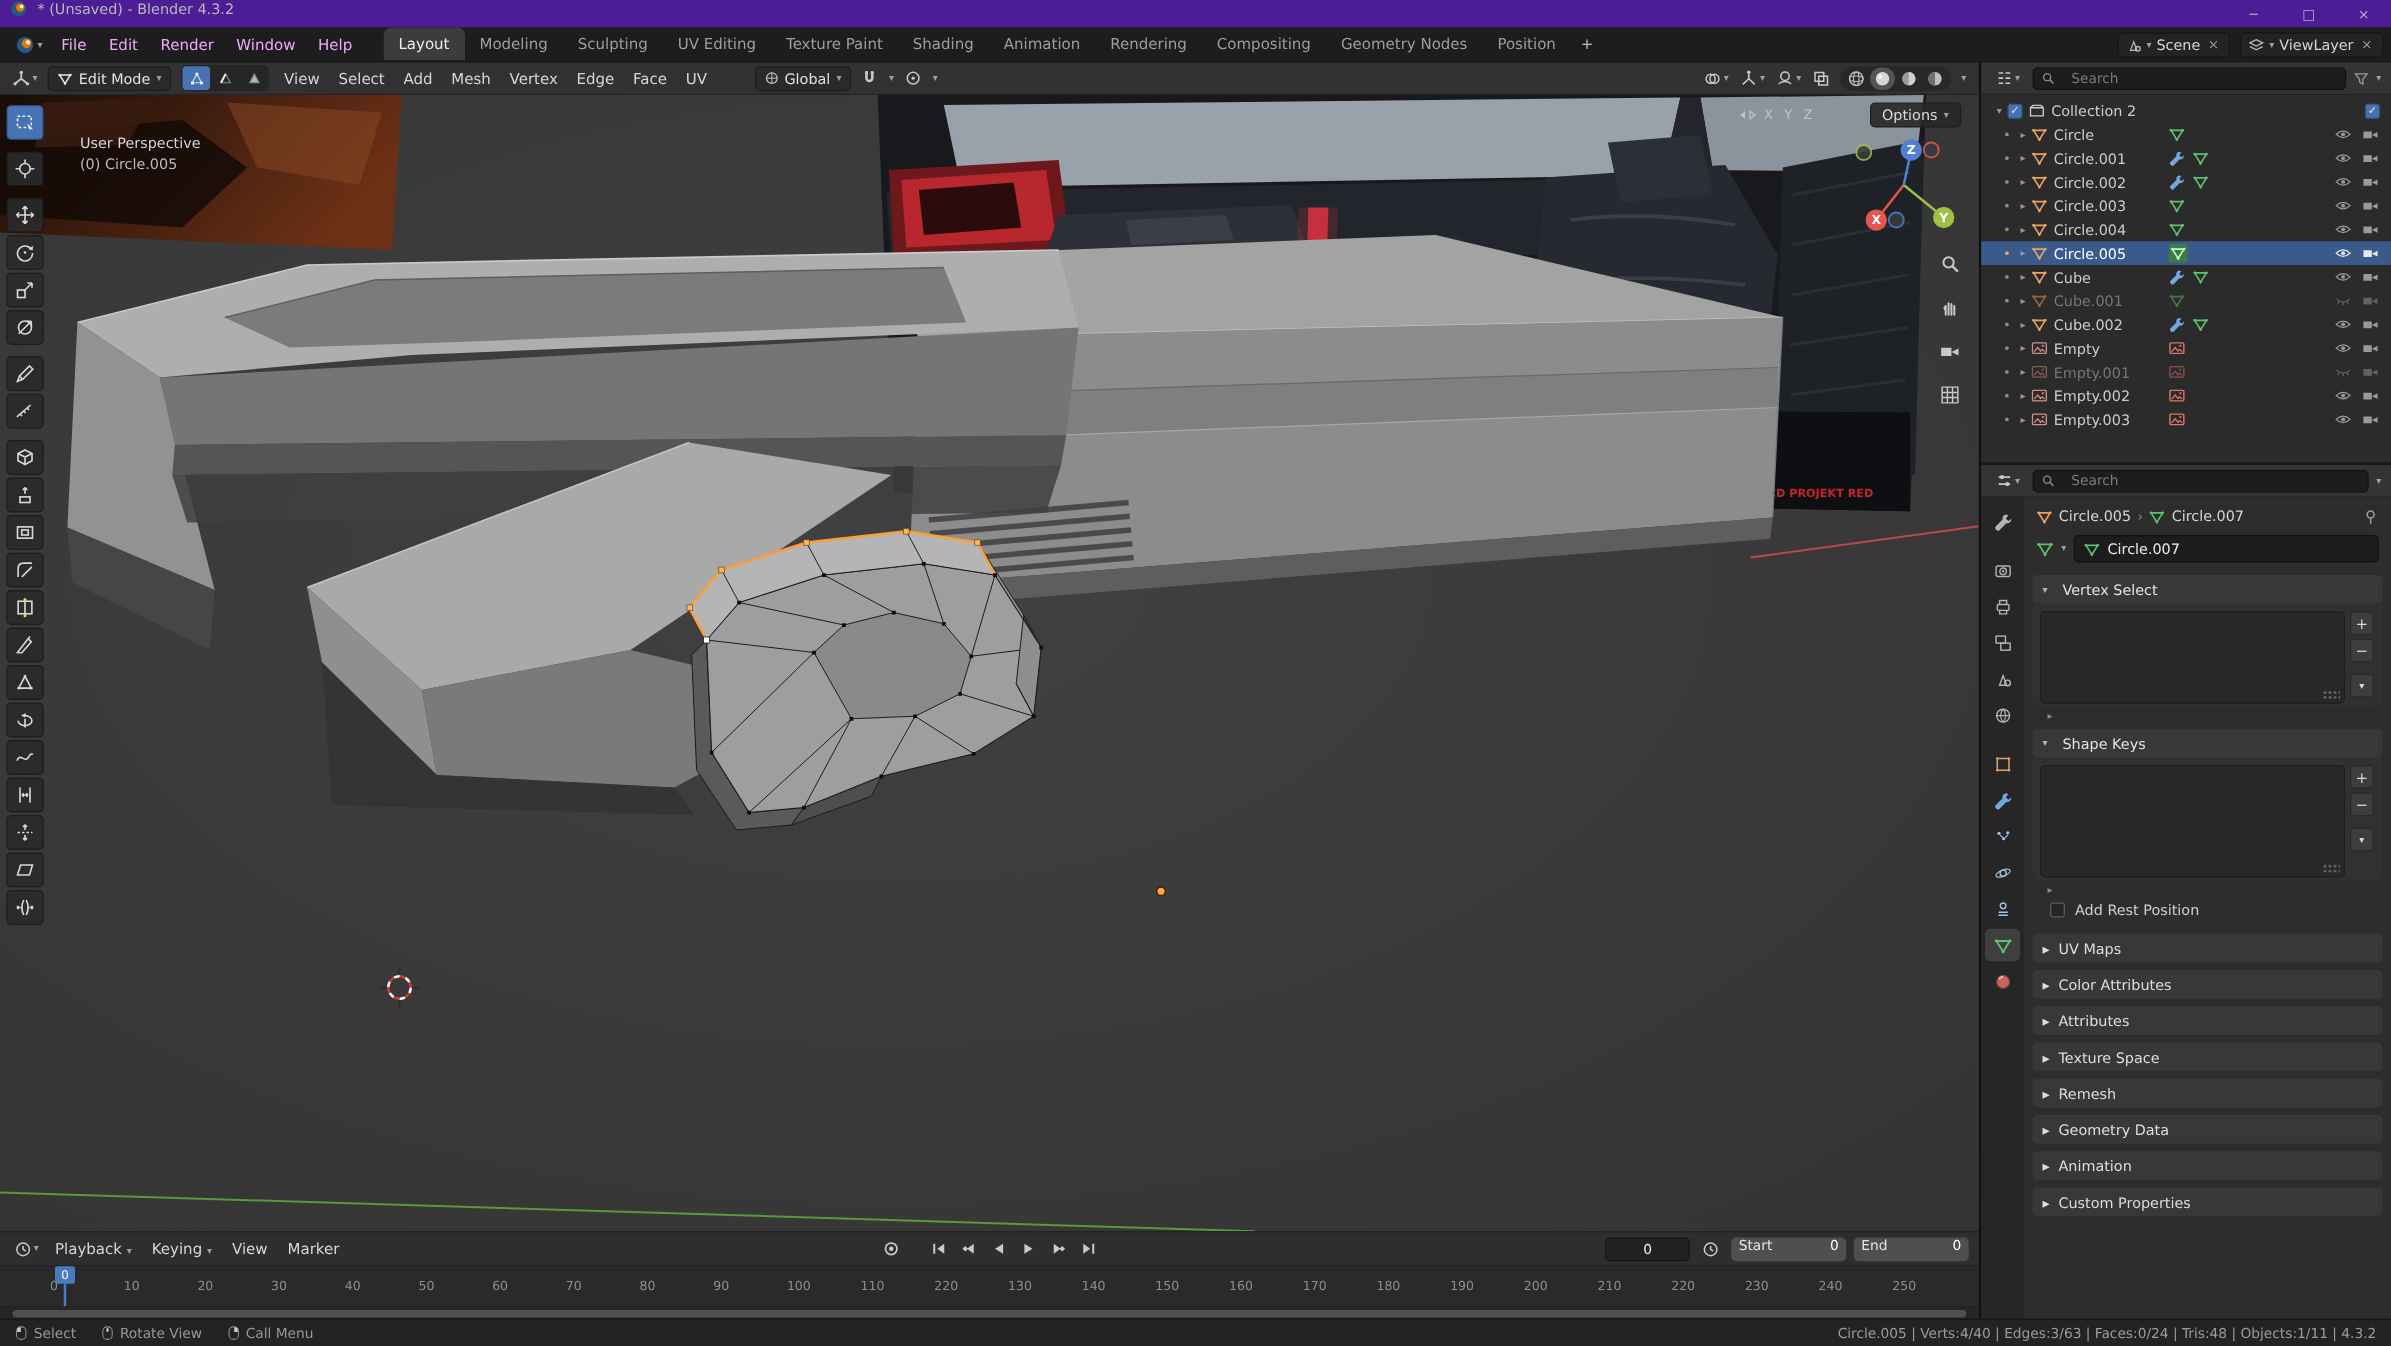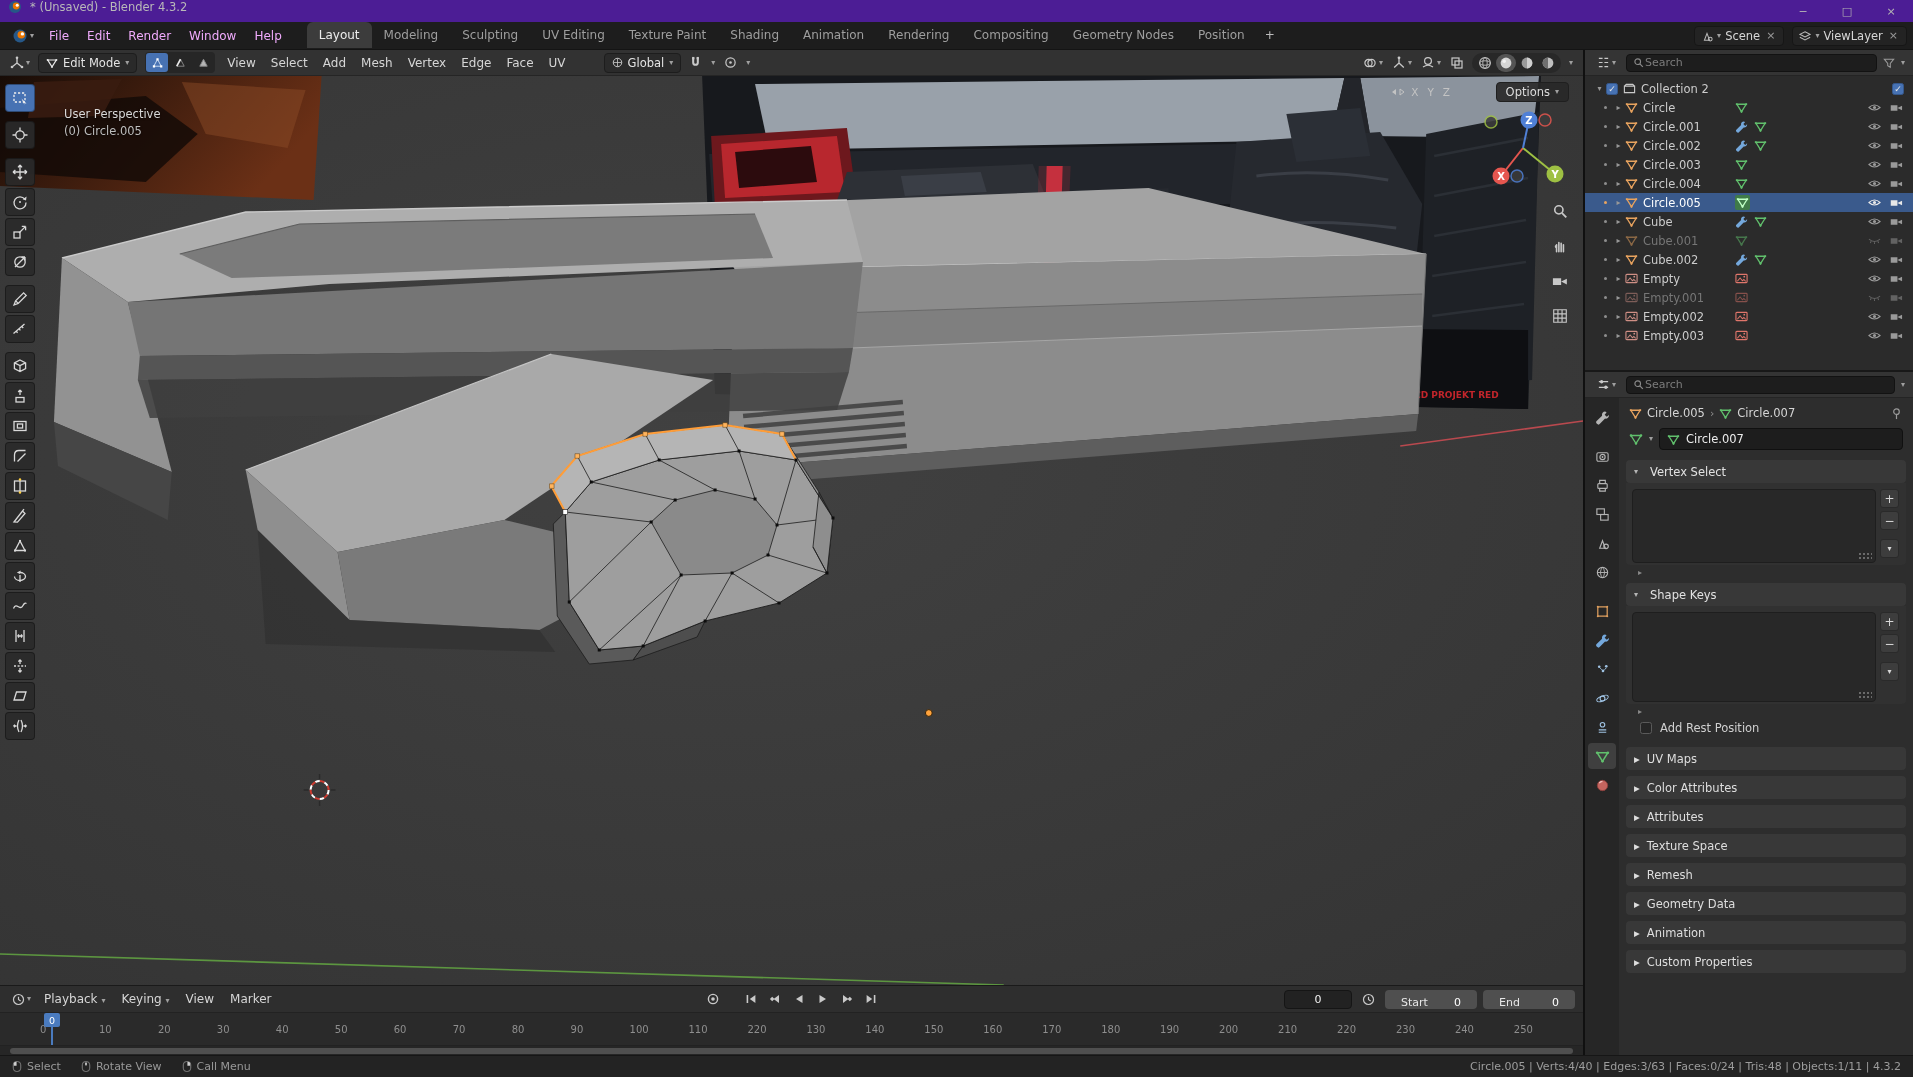--- a/index.html
+++ b/index.html
@@ -55,34 +55,34 @@
 .vpside{position:absolute;top:122px;right:10px;display:flex;flex-direction:column;gap:9px}
 .sbtn{width:26px;height:26px;display:flex;align-items:center;justify-content:center;border-radius:13px}
 
 .timeline{height:70px;flex:none;display:flex;flex-direction:column;background:#2b2b2b;border-top:1px solid #1a1a1a}
 .tlh{height:27px;flex:none;display:flex;align-items:center;gap:2px;padding:0 8px;background:#2e2e2e;position:relative;border-bottom:1px solid #222}
 .transport{position:absolute;left:50%;transform:translateX(-50%);top:0;bottom:0;display:flex;align-items:center;gap:2px}
 .tbtn{width:22px;height:20px;display:flex;align-items:center;justify-content:center;border-radius:3px}
 .tgap{width:12px}
 .tlfields{margin-left:auto;display:flex;align-items:center;gap:6px}
 .framefield{width:68px;height:19px;background:#222;border:1px solid #151515;border-radius:4px;display:flex;align-items:center;justify-content:center;font-size:11px;color:#f0f0f0}
-.sefield{width:92px;height:19px;background:#4f4f4f;border-radius:4px;display:flex;align-items:flex-end;padding:0 16px;font-size:11px;color:#e6e6e6}
+.sefield{width:92px;height:19px;background:#4f4f4f;border-radius:4px;display:flex;align-items:flex-start;padding:0 6px;font-size:11px;color:#e6e6e6}
 .sefield .val{margin-left:auto;color:#fff}
 .ruler{height:33px;flex:none;background:#2a2a2a;position:relative;border-bottom:1px solid #222}
 .ticks{position:absolute;left:40px;right:45px;top:0;bottom:0;display:flex;justify-content:space-between;align-items:center}
 .tick{width:24px;font-size:10px;color:#8e8e8e}
 .playhead{position:absolute;left:44px;top:0;bottom:0;width:16px}
 .phlabel{width:16px;height:14px;background:#4a7bbf;border-radius:2px;font-size:9.5px;color:#fff;display:flex;align-items:center;justify-content:center}
 .phline{position:absolute;left:7px;top:14px;bottom:0;width:2px;background:#4a7bbf}
 .tlscroll{flex:1;background:#262626;display:flex;align-items:center}
 .tlbar{height:6px;background:#4f4f4f;border-radius:3px;flex:1;margin:0 10px}
 
 .outliner{height:322px;flex:none;display:flex;flex-direction:column;background:#2b2b2b;border-bottom:2px solid #181818}
 .ehdr{height:26px;flex:none;display:flex;align-items:center;gap:6px;padding:0 8px;background:#343434;border-bottom:1px solid #242424}
-.search{flex:1;height:18px;background:#1d1d1d;border:1px solid #121212;border-radius:4px;display:flex;align-items:center;gap:1px;padding:0 6px;color:#8a8a8a}
+.search{flex:1;height:18px;background:#1d1d1d;border:1px solid #121212;border-radius:4px;display:flex;align-items:center;gap:13px;padding:0 6px;color:#8a8a8a}
 .search input{flex:1;background:transparent;border:none;outline:none;color:#bdbdbd;font-size:11px;font-family:"DejaVu Sans",sans-serif}
 .search input::placeholder{color:#7c7c7c}
 .orows{padding-top:3px}
 .orow{height:19px;display:flex;align-items:center;padding-left:8px;position:relative;font-size:11.5px;color:#cccccc}
 .orow .olab{margin-left:5px;white-space:nowrap}
 .orow.sel{background:#3a5a8c;color:#ffffff}
 .orow.dim{color:#767676}
 .orow.dim .oi{opacity:.5}
 .oarr{width:13px;color:#989898;font-size:8px;text-align:center}
 .odot{width:3px;height:3px;border-radius:50%;background:#8e8e8e;margin:0 5px 0 1px;flex:none}

